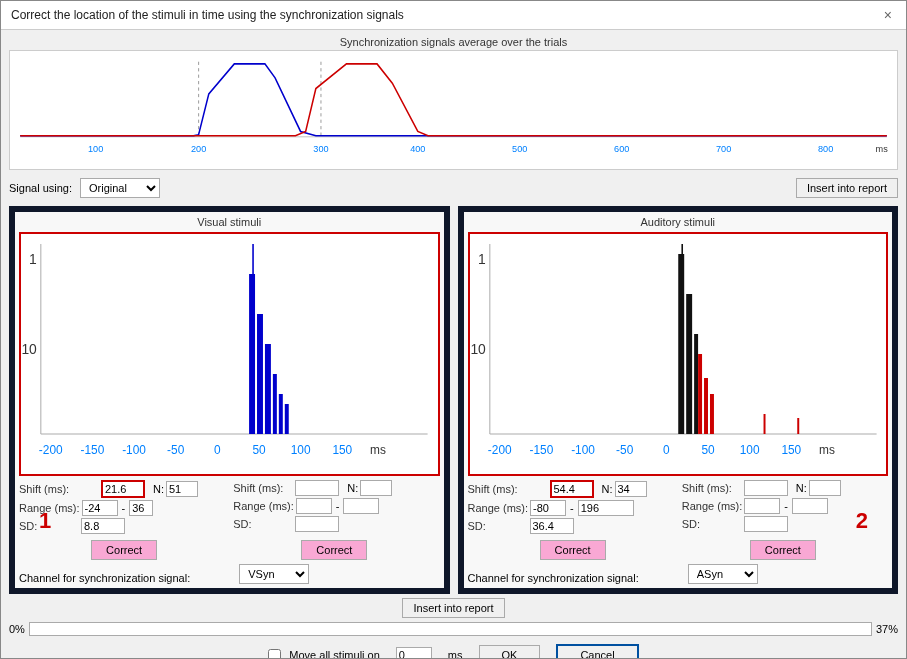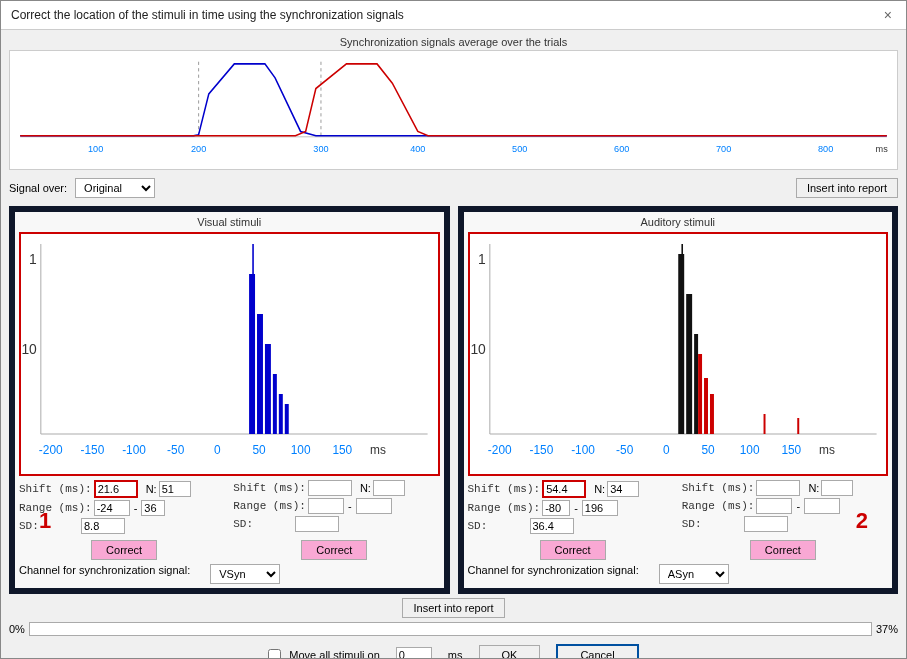--- a/index.html
+++ b/index.html
@@ -125,58 +125,59 @@
       height: 100%;
     }
     .param-row {
       display: flex;
       align-items: center;
       gap: 2px;
     }
     .param-label {
       min-width: 60px;
       color: #333;
-      font-family: Liberation Mono, monospace;
     }
     .param-input {
       width: 44px;
       border: 1px solid #aaa;
       background: #fff;
       padding: 1px 2px;
       font-size: 11px;
     }
     .param-input-highlighted {
       border: 2px solid #cc0000;
       background: #fff;
+      margin-left: 20px;
     }
     .param-dash {
       margin: 0 2px;
     }
     .correct-btn {
       border: 1px solid #aaa;
       background: #f9a8d4;
       font-size: 11px;
       padding: 3px 14px;
       cursor: pointer;
       margin-top: 2px;
       align-self: flex-start;
     }
     .channel-row {
       display: flex;
-      align-items: flex-start;
-      gap: 20px;
+      align-items: flex-end;
+      gap: 4px;
       margin-top: 4px;
       font-size: 11px;
     }
     .channel-select {
       font-size: 11px;
       padding: 2px 4px;
       border: 1px solid #aaa;
       background: #fff;
       min-width: 70px;
+      margin-left: 45px;
     }
     .bottom-section {
       display: flex;
       flex-direction: column;
       gap: 4px;
     }
     .insert-report-center {
       display: flex;
       justify-content: center;
     }
@@ -255,21 +256,21 @@
 
           <polyline points="10,79 180,79 185,78 195,40 220,12 250,12 260,25 285,75 300,79 860,79" fill="none" stroke="#0000cc" stroke-width="1.5"></polyline>
 
           <polyline points="10,79 280,79 290,75 300,35 330,12 360,12 375,30 400,75 410,79 860,79" fill="none" stroke="#cc0000" stroke-width="1.5"></polyline>
         </svg>
       </div>
     </div>
 
     <div class="signal-type-row">
       <div style="display:flex;align-items:center;gap:4px;">
-        <span class="signal-type-label">Signal over:</span>
+        <span class="signal-type-label">Signal using:</span>
         <select class="signal-type-select">
           <option>Original</option>
           <option>Filtered</option>
         </select>
       </div>
       <button class="insert-report-btn">Insert into report</button>
     </div>
 
     <div class="stimuli-panels" style="position:relative;">
 
@@ -401,23 +402,23 @@
           <div style="display:flex; gap:8px;">
             <div style="display:flex; flex-direction:column; gap:2px; flex:1;">
               <div class="param-row">
                 <span class="param-label">Shift (ms):</span>
                 <input class="param-input param-input-highlighted" type="text" value="54.4" style="">
                 <span style="margin-left:6px;">N:</span>
                 <input class="param-input" type="text" value="34" style="width: 32px;">
               </div>
               <div class="param-row">
                 <span class="param-label">Range (ms):</span>
-                <input class="param-input" type="text" value="-80" style="width: 28px;">
+                <input class="param-input" type="text" value="-80" style="width: 36px;">
                 <span class="param-dash">-</span>
-                <input class="param-input" type="text" value="196" style="width: 36px;">
+                <input class="param-input" type="text" value="196" style="width: 56px;">
               </div>
               <div class="param-row">
                 <span class="param-label">SD:</span>
                 <input class="param-input" type="text" value="36.4" style="">
               </div>
             </div>
 
             <div style="display:flex; flex-direction:column; gap:2px; flex:1;">
               <div class="param-row">
                 <span class="param-label">Shift (ms):</span>

